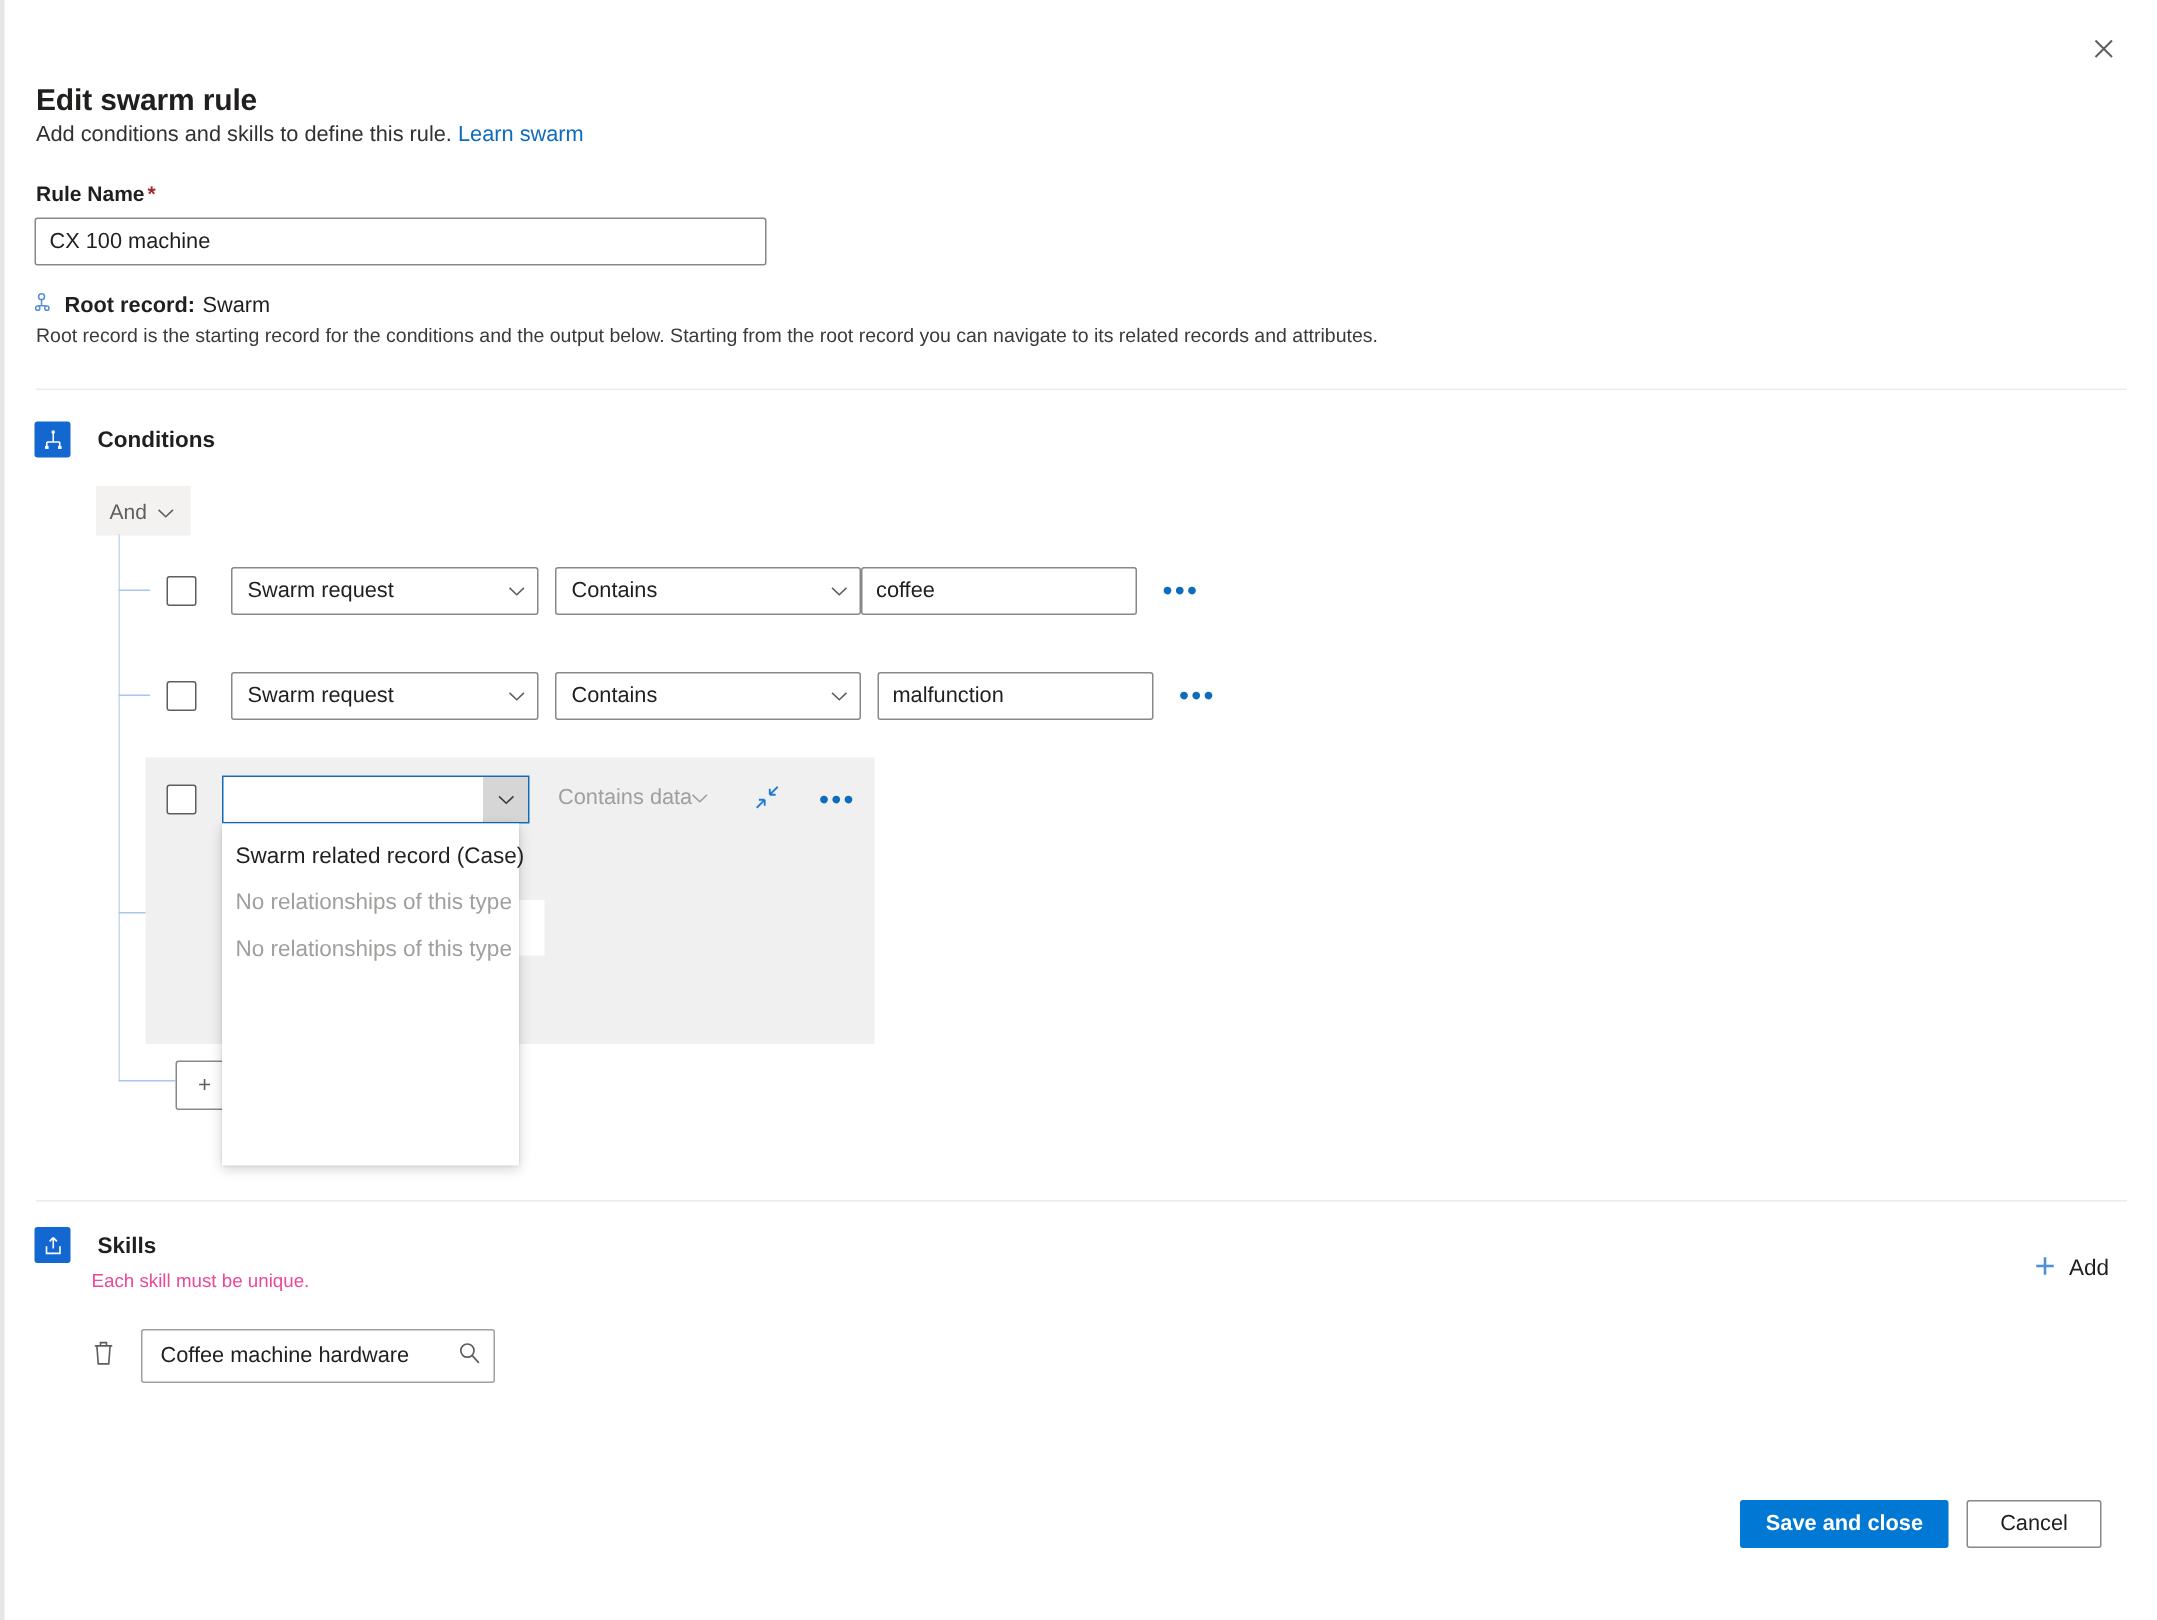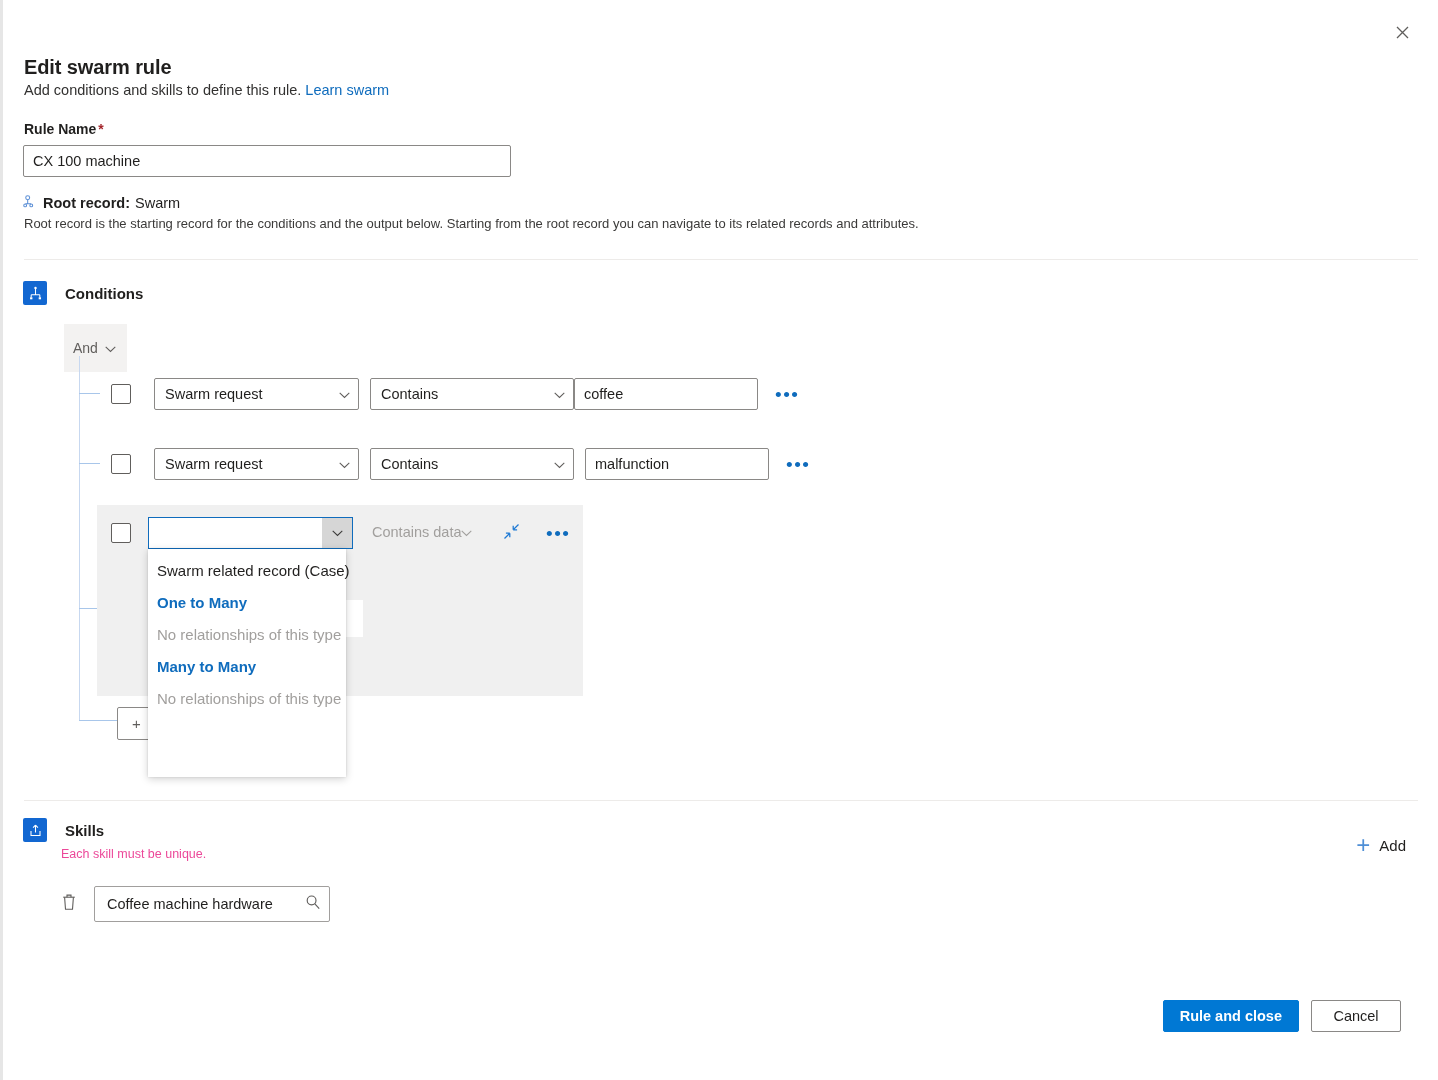--- a/index.html
+++ b/index.html
@@ -79,21 +79,21 @@
     width:24px; height:24px; border-radius:2px;
     background:#1267d1;
     display:flex; align-items:center; justify-content:center;
   }
   .sect-conditions { position:absolute; left:23px; top:281px; display:flex; align-items:center; gap:18px; }
   .sect-title { font-size:15px; font-weight:600; color:#201f1e; }
 
   
   .and-pill {
     position:absolute; left:64px; top:324px;
-    width:63px; height:48px;
+    width:63px; height:33px;
     background:#f3f2f1; border:none;
     display:flex; align-items:center; gap:7px;
     padding:0 9px;
     font-size:14px; color:#605e5c;
     font-family:"Liberation Sans", sans-serif;
     cursor:pointer;
   }
 
   
   .tree-vline {
@@ -378,23 +378,21 @@
 <div class="collapse-ico">
   <svg width="17" height="17" viewBox="0 0 17 17">
     <path d="M1.5 15.5 L6.8 10.2 M6.8 10.2 L6.8 14.2 M6.8 10.2 L2.9 10.2" stroke="#1f7ad4" stroke-width="1.25" fill="none"></path>
     <path d="M15.5 1.5 L10.2 6.8 M10.2 6.8 L10.2 2.8 M10.2 6.8 L14.1 6.8" stroke="#1f7ad4" stroke-width="1.25" fill="none"></path>
   </svg>
 </div>
 <span class="ellipsis ellipsis-3">•••</span>
 
 <div class="dropdown">
   <div class="dd-item">Swarm related record (Case)</div>
-  <div class="dd-group">One to Many</div>
   <div class="dd-empty">No relationships of this type</div>
-  <div class="dd-group">Many to Many</div>
   <div class="dd-empty">No relationships of this type</div>
 </div>
 
 <div class="divider2"></div>
 
 <div class="sect-skills">
   <span class="sect-icon">
     <svg width="15" height="15" viewBox="0 0 16 16">
       <path d="M8 2.2 L8 10 M8 2.2 L5.4 4.9 M8 2.2 L10.6 4.9" stroke="#fff" stroke-width="1.15" fill="none"></path>
       <path d="M3.2 8.4 L3.2 13.4 L12.8 13.4 L12.8 8.4" stroke="#fff" stroke-width="1.15" fill="none"></path>
@@ -422,15 +420,15 @@
     <span>
       <svg width="16" height="16" viewBox="0 0 16 16">
         <circle cx="6.6" cy="6.4" r="4.4" fill="none" stroke="#605e5c" stroke-width="1.15"></circle>
         <path d="M9.9 9.8 L14.2 14.6" stroke="#605e5c" stroke-width="1.15" fill="none"></path>
       </svg>
     </span>
   </div>
 </div>
 
 <div class="footer">
-  <button class="btn btn-primary">Rule and close</button>
+  <button class="btn btn-primary">Save and close</button>
   <button class="btn btn-default">Cancel</button>
 </div>
 
 </body></html>

